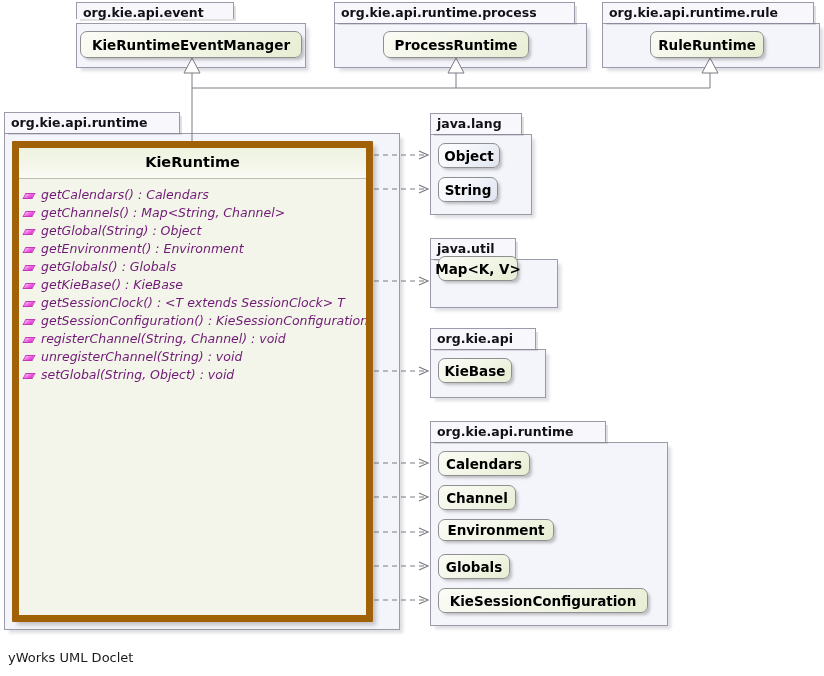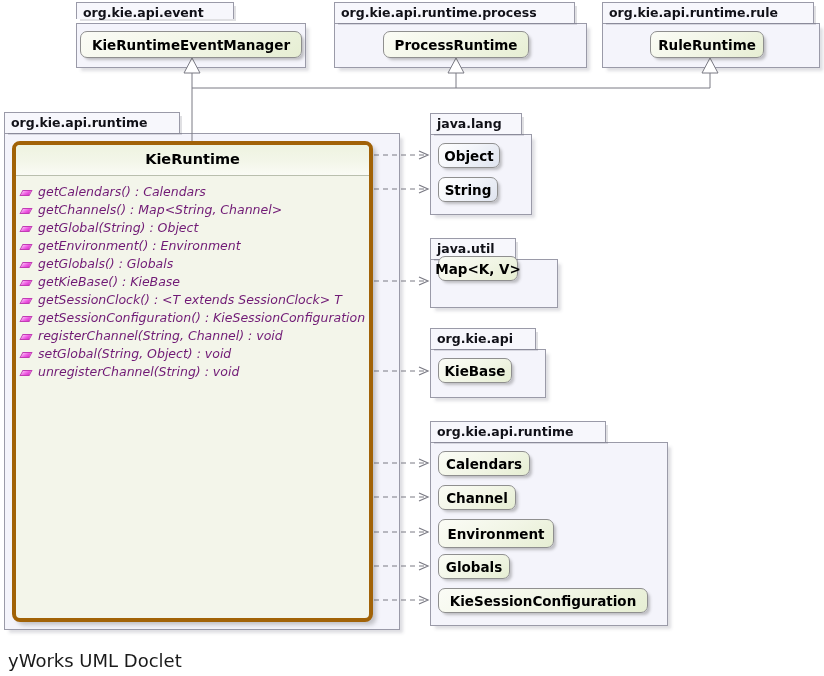--- a/index.html
+++ b/index.html
@@ -77,22 +77,22 @@
   }
   .cls.plain {
     background: linear-gradient(150deg, #fbfcf6 0%, #f1f5e5 55%, #e6eed3 100%);
     text-align: center;
   }
 
   
   .bigcls {
     position: absolute;
     box-sizing: border-box;
-    border: 4px solid #a16207;
-    border-radius: 8px;
+    border: 7px solid #a16207;
+    border-radius: 1px;
     background: #f3f5ea;
     box-shadow: 4px 4px 4px -1px rgba(60,60,60,0.28);
     overflow: hidden;
     z-index: 3;
   }
   .bigcls-title {
     height: 30px;
     line-height: 29px;
     text-align: center;
     font-size: 14.5px;
@@ -132,21 +132,21 @@
     border: 1px solid #c23bb5;
     box-sizing: border-box;
     transform: skewX(-28deg);
   }
 
   
   #footer {
     position: absolute;
     left: 8px;
     top: 650px;
-    font-size: 18px;
+    font-size: 13px;
     color: #1a1a1a;
     z-index: 4;
     white-space: nowrap;
   }
 </style>
 </head>
 <body>
 
 <div id="canvas">
 
@@ -210,21 +210,21 @@
       <div class="pkg-body" style="left: 430px; top: 259px; width: 128px; height: 49px;"></div>
       <div class="pkg-tab" style="position: absolute; left: 430px; top: 238px; width: 86px; height: 21px;">java.util</div>
       <div class="cls plain" style="left: 438px; top: 256px; width: 80px; height: 25px;">Map&lt;K, V&gt;</div>
       <div class="pkg-body" style="left: 430px; top: 349px; width: 116px; height: 49px;"></div>
       <div class="pkg-tab" style="position: absolute; left: 430px; top: 328px; width: 106px; height: 21px;">org.kie.api</div>
       <div class="cls plain" style="left: 438px; top: 358px; width: 74px; height: 25px;">KieBase</div>
       <div class="pkg-body" style="left: 430px; top: 442px; width: 238px; height: 184px;"></div>
       <div class="pkg-tab" style="position: absolute; left: 430px; top: 421px; width: 176px; height: 21px;">org.kie.api.runtime</div>
       <div class="cls plain" style="left: 438px; top: 451px; width: 92px; height: 25px;">Calendars</div>
       <div class="cls plain" style="left: 438px; top: 485px; width: 78px; height: 25px;">Channel</div>
-      <div class="cls plain" style="left: 438px; top: 519px; width: 116px; height: 29px;">Environment</div>
+      <div class="cls plain" style="left: 438px; top: 519px; width: 116px; height: 22px;">Environment</div>
       <div class="cls plain" style="left: 438px; top: 554px; width: 72px; height: 25px;">Globals</div>
       <div class="cls plain" style="left: 438px; top: 588px; width: 210px; height: 25px;">KieSessionConfiguration</div>
     </div>
 
   <div class="bigcls" id="main-class" style="left: 12px; top: 141px; width: 361px; height: 481px;">
     <div class="bigcls-title">KieRuntime</div>
     <div class="bigcls-body" id="method-list">
         <div class="mrow">
           <span class="micon"></span>
           <span>getCalendars() : Calendars</span>
@@ -256,23 +256,23 @@
         <div class="mrow">
           <span class="micon"></span>
           <span>getSessionConfiguration() : KieSessionConfiguration</span>
         </div>
         <div class="mrow">
           <span class="micon"></span>
           <span>registerChannel(String, Channel) : void</span>
         </div>
         <div class="mrow">
           <span class="micon"></span>
+          <span>unregisterChannel(String) : void</span>
+        </div>
+        <div class="mrow">
+          <span class="micon"></span>
           <span>setGlobal(String, Object) : void</span>
-        </div>
-        <div class="mrow">
-          <span class="micon"></span>
-          <span>unregisterChannel(String) : void</span>
         </div>
       </div>
   </div>
 
   <div id="footer">yWorks UML Doclet</div>
 </div>
 
 </body></html>

